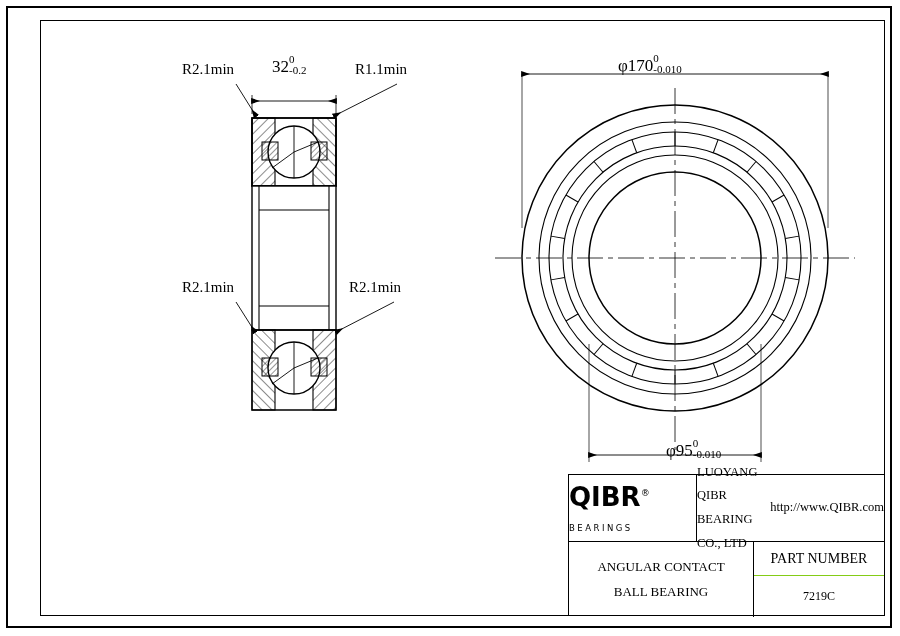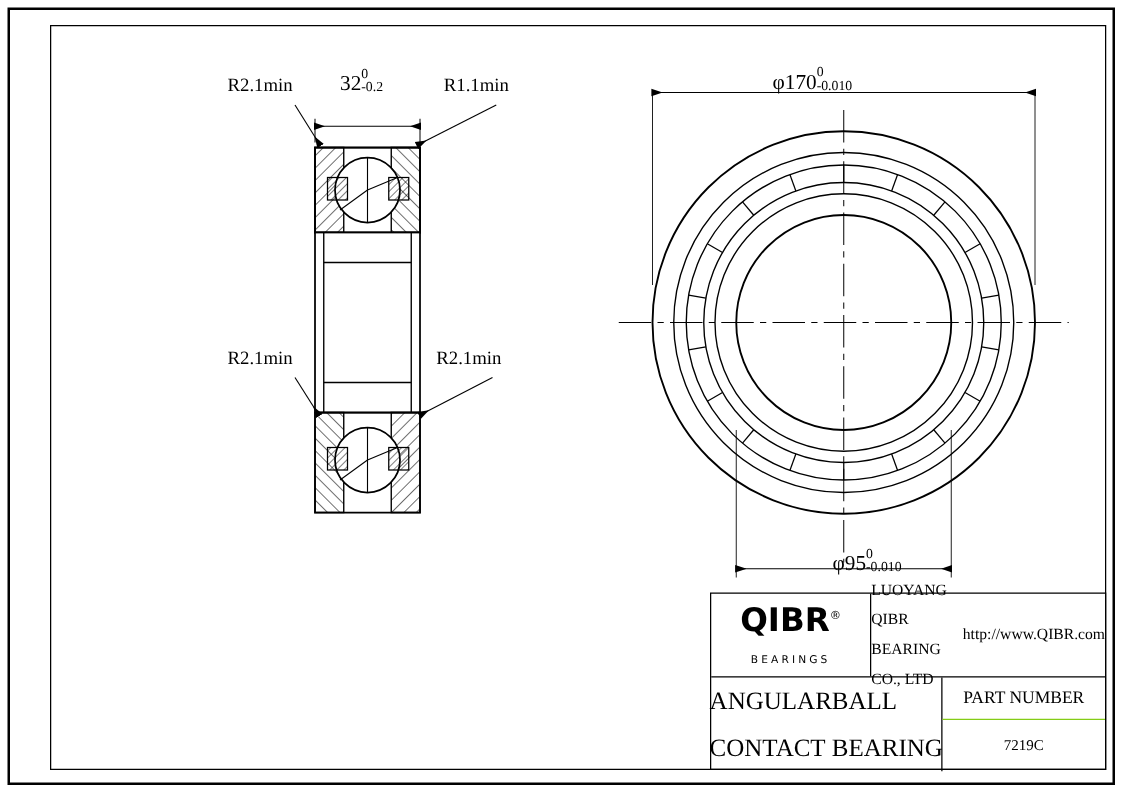--- a/index.html
+++ b/index.html
@@ -93,21 +93,20 @@
     box-sizing: border-box;
     display: flex;
   }
   .tb-logo {
     width: 128px;
     height: 100%;
     border-right: 1px solid #000;
     box-sizing: border-box;
     display: flex;
     flex-direction: column;
-    align-items: center;
     justify-content: center;
   }
   .logo-main {
     font-family: "DejaVu Sans", sans-serif;
     font-weight: bold;
     font-size: 26px;
     letter-spacing: 0px;
     position: relative;
     line-height: 1;
   }
@@ -136,23 +135,24 @@
     top: 67px;
     width: 100%;
     height: 75px;
     display: flex;
   }
   .tb-desc {
     width: 185px;
     border-right: 1px solid #000;
     box-sizing: border-box;
     display: flex;
+    flex-direction: column;
     align-items: center;
     justify-content: center;
-    font-size: 20px;
+    font-size: 13px;
     line-height: 1.9;
   }
   .tb-part {
     flex: 1;
     display: flex;
     flex-direction: column;
     box-sizing: border-box;
   }
   .tb-part-label {
     height: 34px;

